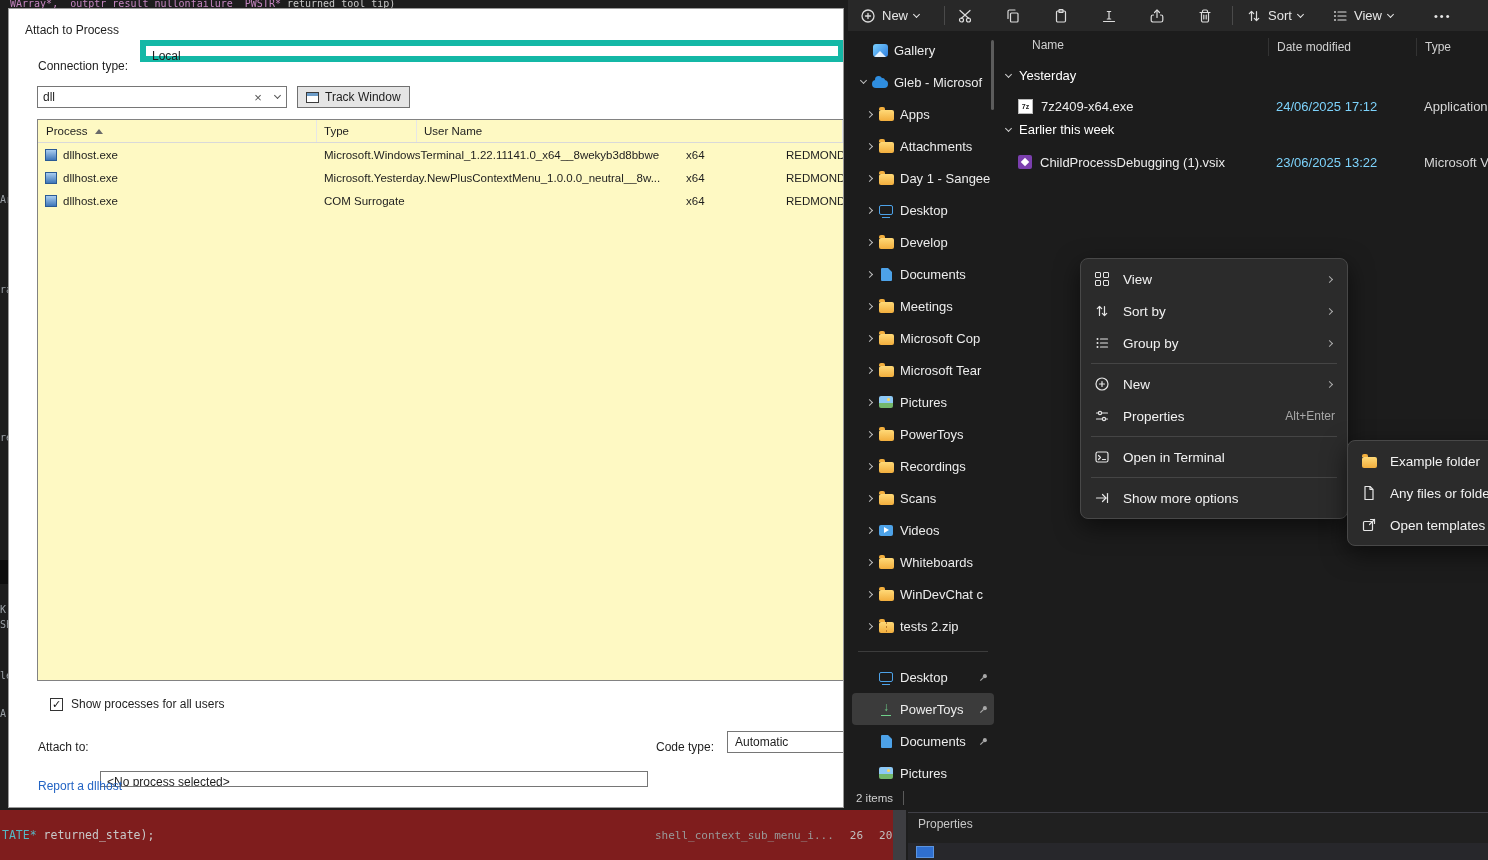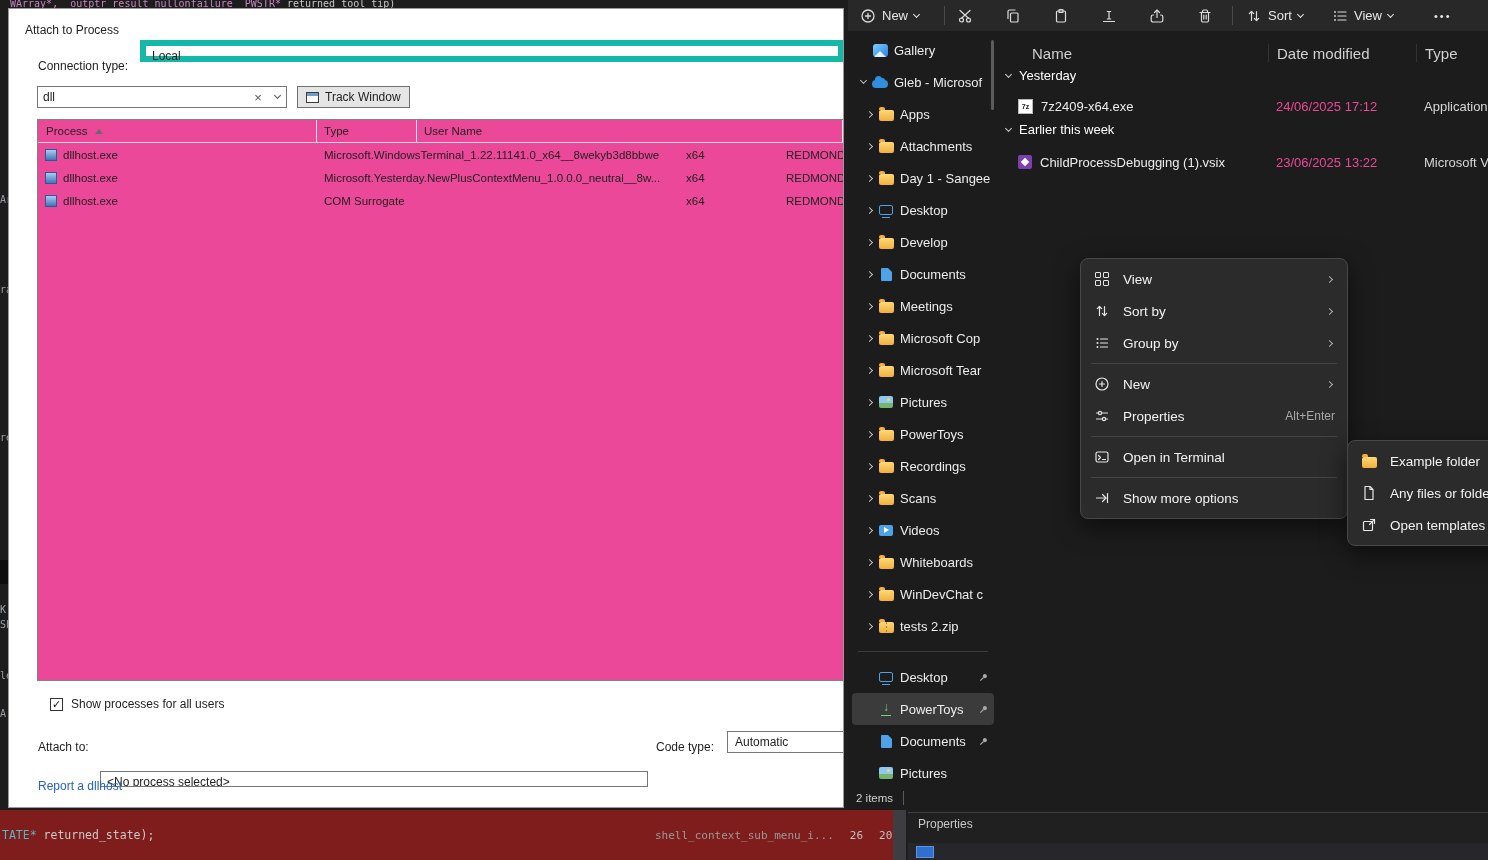--- a/index.html
+++ b/index.html
@@ -26,21 +26,21 @@
   .conn-label{position:absolute;left:29px;top:50px}
   .conn-combo{position:absolute;left:131px;top:31px;right:-1px;height:22px;border:6px solid #14b8a6;background:#fff;line-height:20px;padding-left:6px}
   .filter-box{position:absolute;left:28px;top:77px;width:250px;height:22px;border:1px solid #767676;background:#fff;display:flex;align-items:center}
   .filter-text{flex:1;padding-left:5px}
   .filter-clear{width:20px;text-align:center;color:#555;font-size:11px}
   .filter-clear::before{content:"×";font-size:13px}
   .filter-drop{width:18px;display:flex;justify-content:center;align-items:center;color:#555}
   .track-btn{position:absolute;left:288px;top:77px;height:22px;display:flex;align-items:center;gap:6px;padding:0 8px;background:#e5e5e5;border:1px solid #707070}
   .track-icon{width:13px;height:11px;border:1px solid #3c3c3c;position:relative;background:#fff}
   .track-icon::before{content:"";position:absolute;left:0;right:0;top:0;height:3px;background:#6d9dc9}
-  .proc-table{position:absolute;left:28px;top:110px;right:-1px;height:562px;border:1px solid #828282;background:#ec4899;font-size:11.5px;overflow:hidden}
+  .proc-table{position:absolute;left:28px;top:110px;right:-1px;height:562px;border:1px solid #828282;background:#fef9c3;font-size:11.5px;overflow:hidden}
   .pt-header{height:23px;display:flex;border-bottom:1px solid #d9d9d9;color:#1e1e1e}
   .pt-h{display:flex;align-items:center;border-right:1px solid #e6e6e6}
   .pt-c1{width:279px;padding-left:8px}
   .pt-c2{width:362px;padding-left:7px;white-space:nowrap;overflow:hidden}
   .pt-c3{width:100px;padding-left:7px}
   .pt-c4{flex:1;padding-left:7px;white-space:nowrap;overflow:hidden}
   .sort-tri{width:0;height:0;border-left:4px solid transparent;border-right:4px solid transparent;border-bottom:5px solid #6a6a6a;margin-left:7px}
   .pt-row{height:23px;display:flex;align-items:center}
   .pt-row .pt-c1{display:flex;align-items:center;gap:6px;padding-left:7px}
   .proc-icon{width:12px;height:12px;border:1px solid #2a5a94;background:linear-gradient(#aecdેf0,#3e76b8);background:linear-gradient(#a9cdf0,#3e76b8);flex:none}
@@ -87,33 +87,33 @@
   .doc-ic{width:11px;height:13px;background:#4da2e8;border-radius:1px;position:relative}
   .doc-ic::after{content:"";position:absolute;top:0;right:0;border-left:4px solid transparent;border-top:4px solid #1c1c1c}
   .pic-ic{width:14px;height:12px;border-radius:2px;background:linear-gradient(#8ec9f5 55%,#74b76a 55%);position:relative}
   .pic-ic::after{content:"";position:absolute;top:2px;right:3px;width:3px;height:3px;border-radius:50%;background:#ffd65a}
   .vid-ic{width:14px;height:11px;background:#4da2e8;border-radius:2px;position:relative}
   .vid-ic::after{content:"";position:absolute;top:2.5px;left:5px;border-top:3px solid transparent;border-bottom:3px solid transparent;border-left:5px solid #fff}
   .dl-ic{width:14px;height:14px;position:relative;color:#6fd08a;font-weight:bold;text-align:center;font-size:12px;line-height:11px}
   .dl-ic::before{content:"↓"}
   .dl-ic::after{content:"";position:absolute;left:2px;right:2px;bottom:0;height:1.5px;background:#6fd08a}
   
-  .lh{position:absolute;left:152px;top:38px;right:0;height:24px;display:flex;align-items:flex-end;font-size:15px;color:#d0d0d0}
+  .lh{position:absolute;left:152px;top:38px;right:0;height:24px;display:flex;align-items:flex-start;font-size:12px;color:#d0d0d0}
   .lh-name{width:268px;padding-left:32px}
   .lh-date{width:148px;padding-left:8px;border-left:1px solid #333;height:18px;display:flex;align-items:center}
   .lh-type{flex:1;padding-left:8px;border-left:1px solid #333;height:18px;display:flex;align-items:center}
   .grp{position:absolute;display:flex;align-items:center;gap:8px;color:#fff;font-size:13px}
   #grp1{left:158px;top:68px}
   #grp2{left:158px;top:122px}
   .grp .chev{color:#cfcfcf}
   .frow{position:absolute;left:152px;right:0;height:28px;display:flex;align-items:center;font-size:13px;color:#ececec}
   #frow1{top:92px}
   #frow2{top:148px}
   .f-name{width:268px;display:flex;align-items:center;gap:8px;padding-left:18px;min-width:0;white-space:nowrap;overflow:hidden}
-  .f-date{width:148px;padding-left:8px;color:#ec4899}
+  .f-date{width:148px;padding-left:8px;color:#7dd3fc}
   .f-type{flex:1;padding-left:8px;white-space:nowrap;overflow:hidden;color:#d6d6d6}
   .sevenz-ic{width:15px;height:15px;background:#fff;border:1px solid #b9b9b9;display:flex;align-items:center;justify-content:center;flex:none}
   .sevenz-ic::after{content:"7z";font-size:7px;font-weight:bold;color:#222}
   .vsix-ic{width:14px;height:14px;background:#7b3fae;border-radius:2px;position:relative;flex:none}
   .vsix-ic::after{content:"";position:absolute;top:4px;left:4px;width:6px;height:6px;background:#fff;transform:rotate(45deg)}
   #status{position:absolute;left:0;right:0;top:786px;height:24px;background:#1c1c1c;display:flex;align-items:center;gap:10px;padding-left:8px;font-size:11.5px;color:#d0d0d0;z-index:3}
   .status-div{width:1px;height:14px;background:#5a5a5a}
   
   #context-menu{position:absolute;left:1080px;top:258px;width:268px;background:#2b2b2b;border:1px solid #484848;border-radius:8px;padding:4px;box-shadow:0 8px 24px rgba(0,0,0,.55);z-index:10;color:#f2f2f2}
   .menu-item{height:32px;display:flex;align-items:center;gap:12px;padding:0 8px;border-radius:4px;font-size:13.5px}

